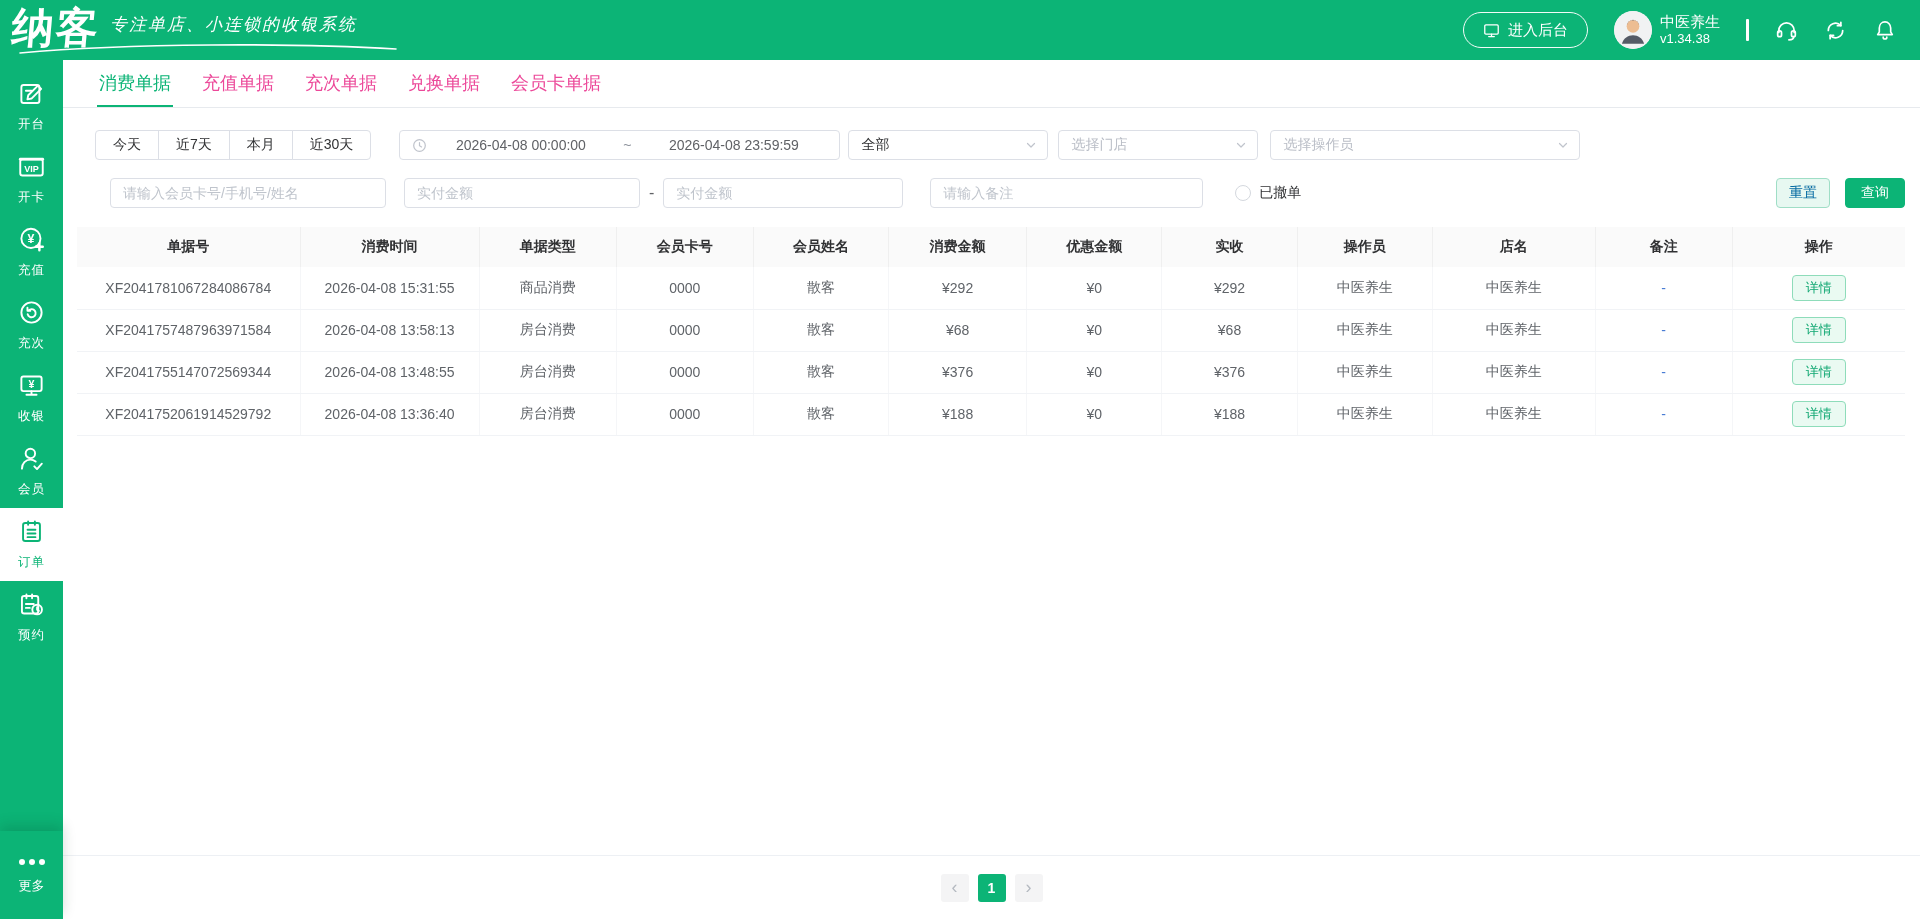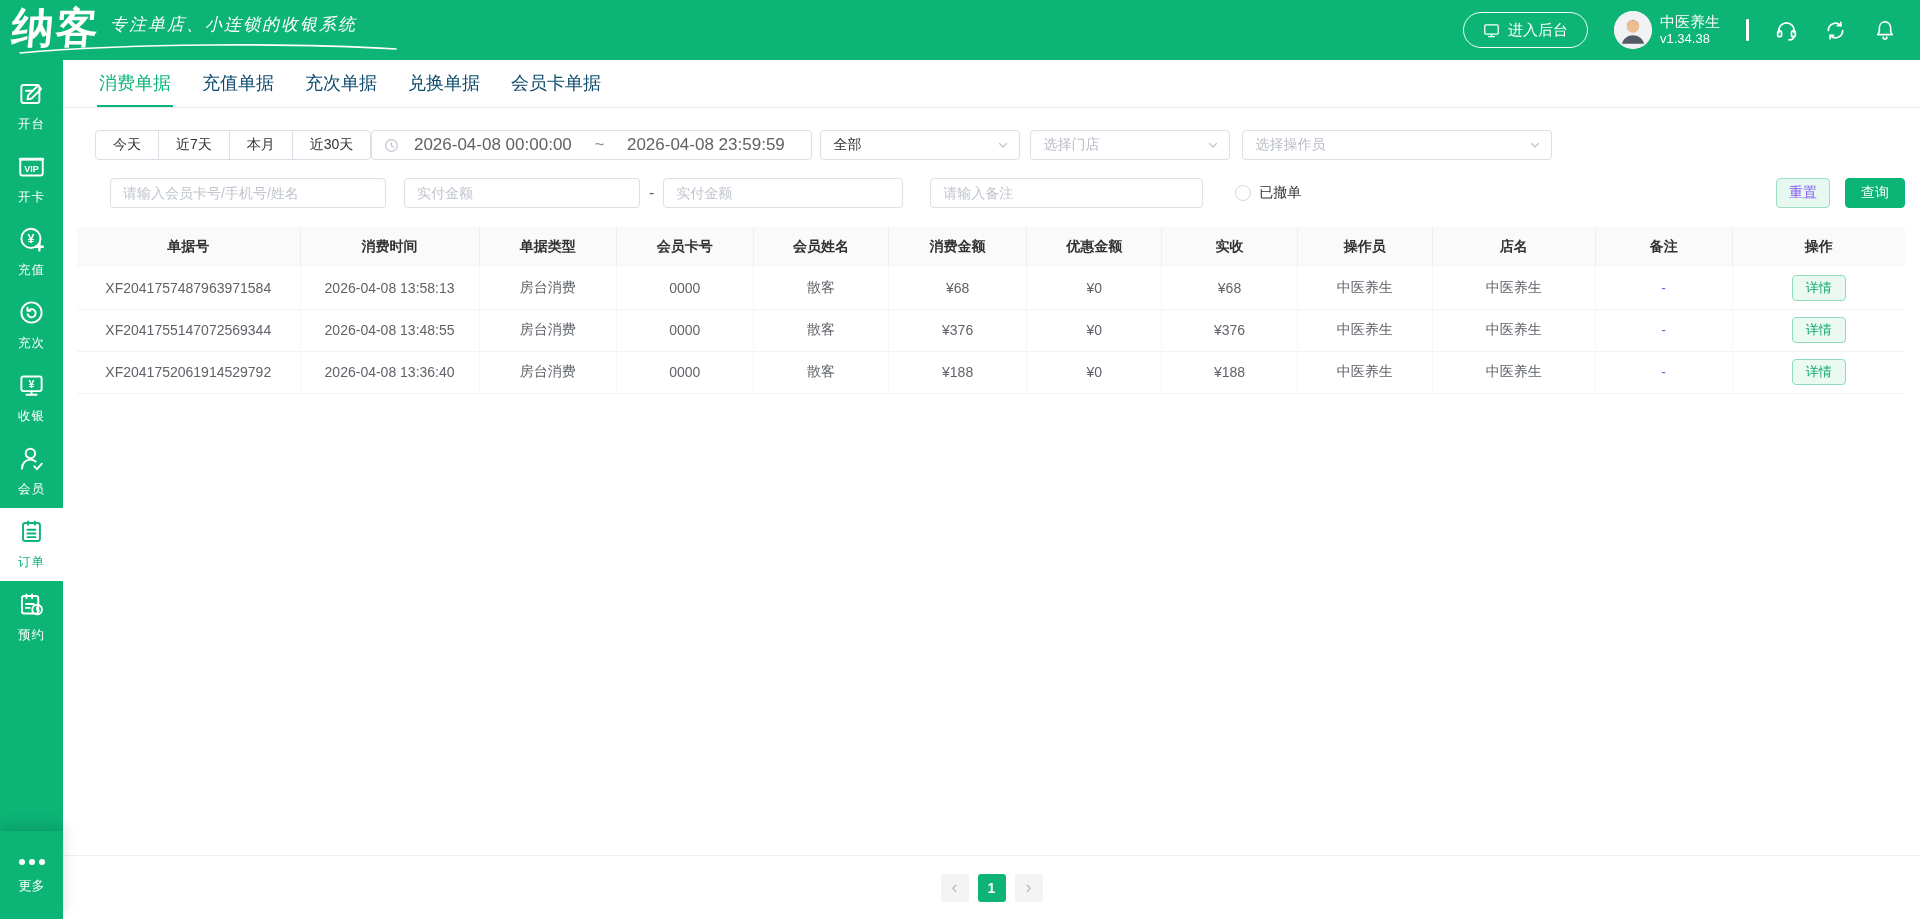--- a/index.html
+++ b/index.html
@@ -28,52 +28,52 @@
   .sb-nav { flex:1; display:flex; flex-direction:column; padding-top:14px; }
   .sb-item { height:73px; display:flex; flex-direction:column; align-items:center; justify-content:center; gap:5px; color:#fff; cursor:pointer; }
   .sb-item svg { width:27px; height:27px; }
   .sb-label { font-size:12.5px; letter-spacing:1px; }
   .sb-item.active { background:#fff; color:#0cb476; }
   .sb-more { height:88px; display:flex; flex-direction:column; align-items:center; justify-content:center; gap:7px; color:#fff; cursor:pointer; box-shadow:0 -6px 12px rgba(0,60,40,.18); font-size:13px; }
 
   
   .main { position:absolute; left:63px; top:60px; right:0; bottom:0; background:#fff; display:flex; flex-direction:column; }
   .tabbar { height:48px; border-bottom:1px solid #e7eaee; display:flex; padding-left:34px; flex:none; }
-  .tab { font-size:18px; color:#0c4a6e; margin-right:27px; display:flex; align-items:center; height:100%; border-bottom:2.5px solid transparent; padding:0 2px; cursor:pointer; }
+  .tab { font-size:18px; color:#ec4899; margin-right:27px; display:flex; align-items:center; height:100%; border-bottom:2.5px solid transparent; padding:0 2px; cursor:pointer; }
   .tab.active { color:#0cb476; border-bottom-color:#0cb476; }
 
   .filters { padding:22px 15px 0 32px; flex:none; }
   .frow { display:flex; align-items:center; }
   .frow1 { margin-bottom:18px; }
   .seg-group { display:flex; }
   .seg-btn { height:30px; padding:0 17px; border:1px solid #dcdfe6; margin-left:-1px; background:#fff; color:#303133; font-size:14px; cursor:pointer; font-family:inherit; }
   .seg-btn:first-child { margin-left:0; border-radius:4px 0 0 4px; }
   .seg-btn:last-child { border-radius:0 4px 4px 0; }
-  .date-range { width:441px; height:30px; border:1px solid #dcdfe6; border-radius:4px; display:flex; align-items:center; padding:0 12px; font-size:17px; color:#606266; cursor:pointer; background:#fff; }
+  .date-range { width:441px; height:30px; border:1px solid #dcdfe6; border-radius:4px; margin-left:28px; display:flex; align-items:center; padding:0 12px; font-size:14px; color:#606266; cursor:pointer; background:#fff; }
   .date-range .dr-val { flex:1; text-align:center; }
   .date-range .dr-sep { width:26px; text-align:center; color:#8a8f99; }
   .select { height:30px; border:1px solid #dcdfe6; border-radius:4px; display:flex; align-items:center; justify-content:space-between; padding:0 10px 0 12px; font-size:14px; background:#fff; cursor:pointer; }
   .sel-value { color:#303133; }
   .sel-placeholder { color:#b9bdc6; }
   .sel-type { width:200px; margin-left:8px; }
   .sel-store { width:200px; margin-left:10px; }
   .sel-operator { width:310px; margin-left:12px; }
 
   .f-input { height:30px; border:1px solid #dcdfe6; border-radius:4px; padding:0 12px; font-size:14px; color:#303133; outline:none; font-family:inherit; background:#fff; }
   .f-input::placeholder { color:#bfc4cc; }
   .in-bill { width:300px; }
   .in-member { width:276px; margin-left:15px; }
   .in-amt-min { width:236px; margin-left:18px; }
   .amt-dash { margin:0 9px; color:#606266; }
   .in-amt-max { width:240px; }
   .in-remark { width:273px; margin-left:27px; }
   .radio-wrap { margin-left:32px; display:flex; align-items:center; gap:8px; font-size:14px; color:#303133; cursor:pointer; }
   .radio-circle { width:16px; height:16px; border:1px solid #d4d8de; border-radius:50%; background:#fff; }
   .f-spacer { flex:1; }
-  .reset-btn { width:54px; height:30px; background:#e7f8f1; border:1px solid #9fdec6; color:#8b5cf6; border-radius:4px; font-size:14px; cursor:pointer; font-family:inherit; }
+  .reset-btn { width:54px; height:30px; background:#e7f8f1; border:1px solid #9fdec6; color:#0369a1; border-radius:4px; font-size:14px; cursor:pointer; font-family:inherit; }
   .query-btn { width:60px; height:30px; background:#0cb476; border:1px solid #0cb476; color:#fff; border-radius:4px; font-size:14px; cursor:pointer; margin-left:15px; font-family:inherit; }
 
   .table-wrap { margin:19px 15px 0 14px; flex:none; }
   table { width:100%; border-collapse:collapse; table-layout:fixed; }
   thead th { background:#fafafa; height:40px; font-size:14px; color:#303133; font-weight:700; border-right:1px solid #efefef; }
   thead th:last-child { border-right:none; }
   tbody td { height:42px; font-size:14px; color:#5f6368; text-align:center; border-bottom:1px solid #f1f3f6; border-right:1px solid #f5f6f8; overflow:hidden; white-space:nowrap; }
   tbody td:last-child { border-right:none; }
   .remark-dash { color:#4a7dd4; }
   .detail-btn { display:inline-block; padding:3px 13px; background:#eafaf2; border:1px solid #8edcba; color:#12a873; border-radius:4px; font-size:13px; cursor:pointer; font-family:inherit; }
@@ -313,20 +313,34 @@
               <th>优惠金额</th>
               <th>实收</th>
               <th>操作员</th>
               <th>店名</th>
               <th>备注</th>
               <th>操作</th>
             </tr>
           </thead>
         <tbody>
             <tr>
+              <td>XF2041781067284086784</td>
+              <td>2026-04-08 15:31:55</td>
+              <td>商品消费</td>
+              <td>0000</td>
+              <td>散客</td>
+              <td>¥292</td>
+              <td>¥0</td>
+              <td>¥292</td>
+              <td>中医养生</td>
+              <td>中医养生</td>
+              <td class="remark-dash">-</td>
+              <td><span class="detail-btn">详情</span></td>
+            </tr>
+            <tr>
               <td>XF2041757487963971584</td>
               <td>2026-04-08 13:58:13</td>
               <td>房台消费</td>
               <td>0000</td>
               <td>散客</td>
               <td>¥68</td>
               <td>¥0</td>
               <td>¥68</td>
               <td>中医养生</td>
               <td>中医养生</td>

